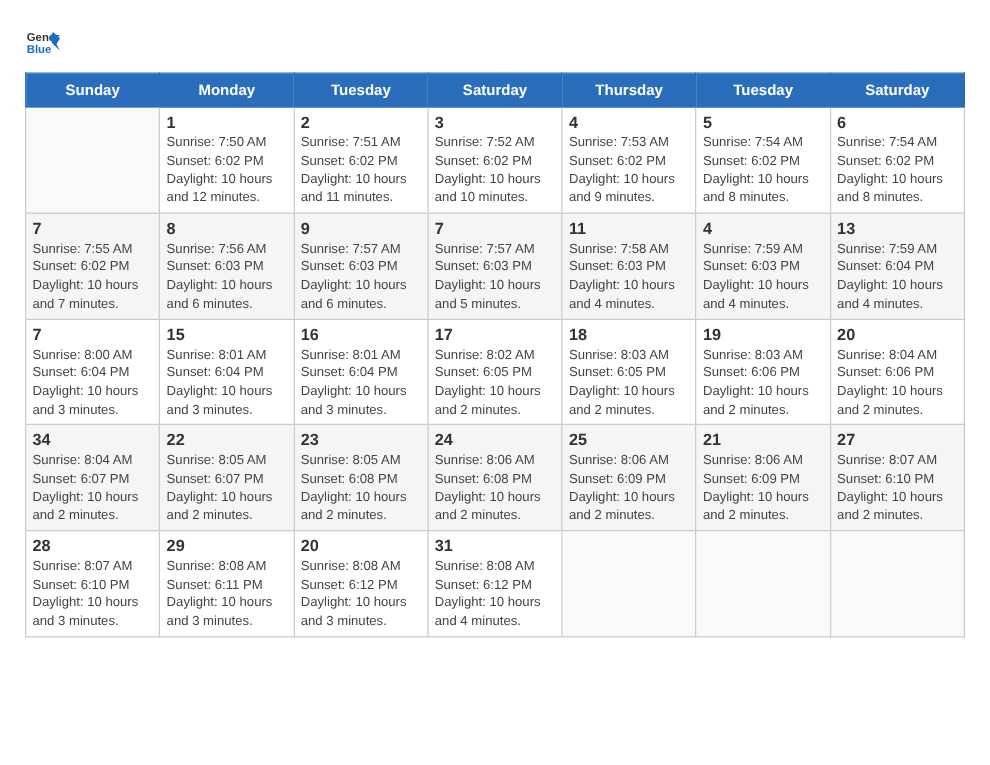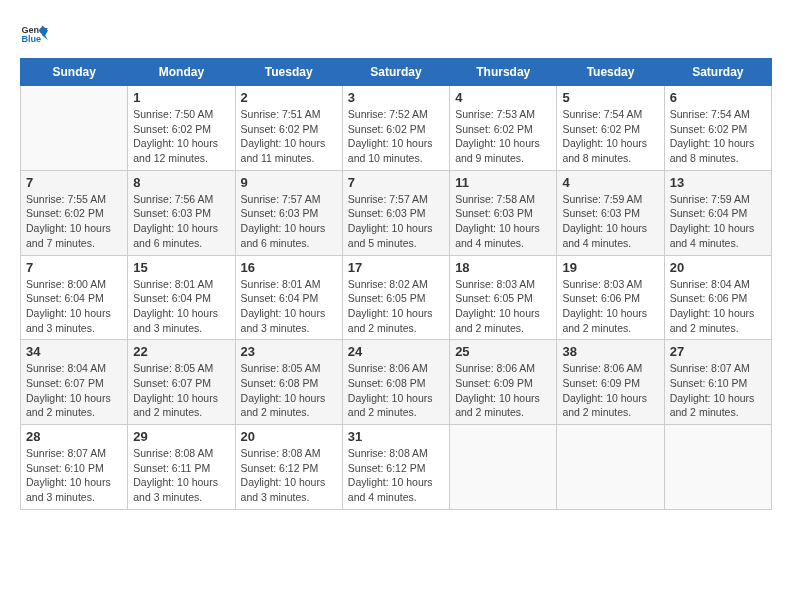--- a/index.html
+++ b/index.html
@@ -211,21 +211,21 @@
         </td>
         <td>
           <span class="day-number">24</span>
           <div class="day-info">Sunrise: 8:06 AM<br>Sunset: 6:08 PM<br>Daylight: 10 hours and 2 minutes.</div>
         </td>
         <td>
           <span class="day-number">25</span>
           <div class="day-info">Sunrise: 8:06 AM<br>Sunset: 6:09 PM<br>Daylight: 10 hours and 2 minutes.</div>
         </td>
         <td>
-          <span class="day-number">38</span>
+          <span class="day-number">21</span>
           <div class="day-info">Sunrise: 8:06 AM<br>Sunset: 6:09 PM<br>Daylight: 10 hours and 2 minutes.</div>
         </td>
         <td>
           <span class="day-number">27</span>
           <div class="day-info">Sunrise: 8:07 AM<br>Sunset: 6:10 PM<br>Daylight: 10 hours and 2 minutes.</div>
         </td>
       </tr>
       <tr>
         <td>
           <span class="day-number">28</span>

